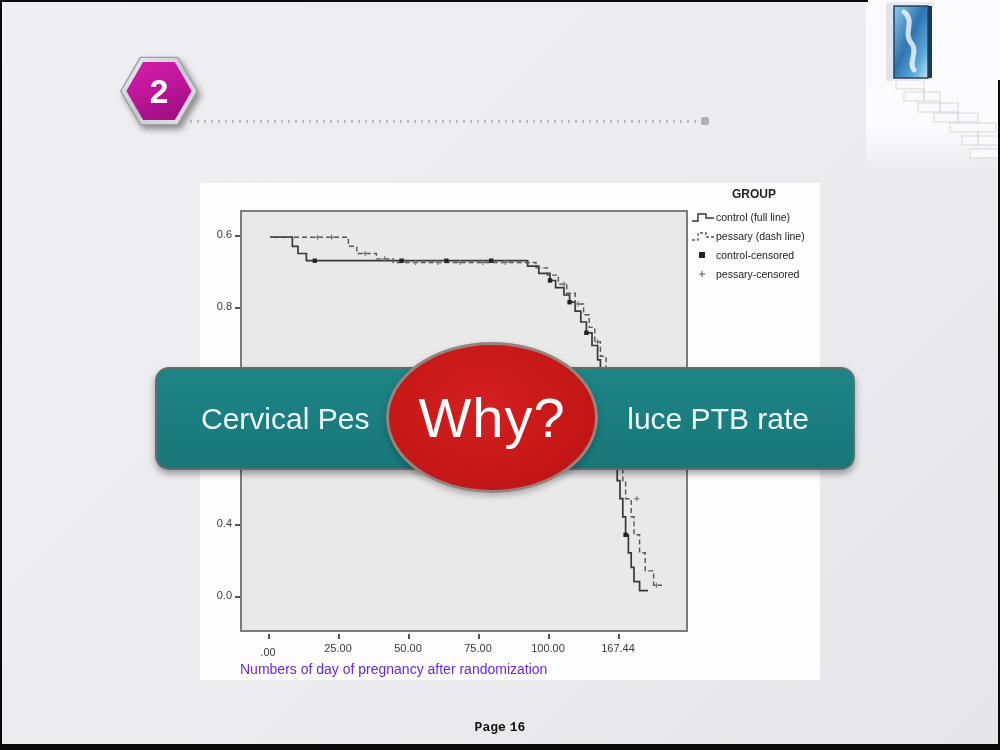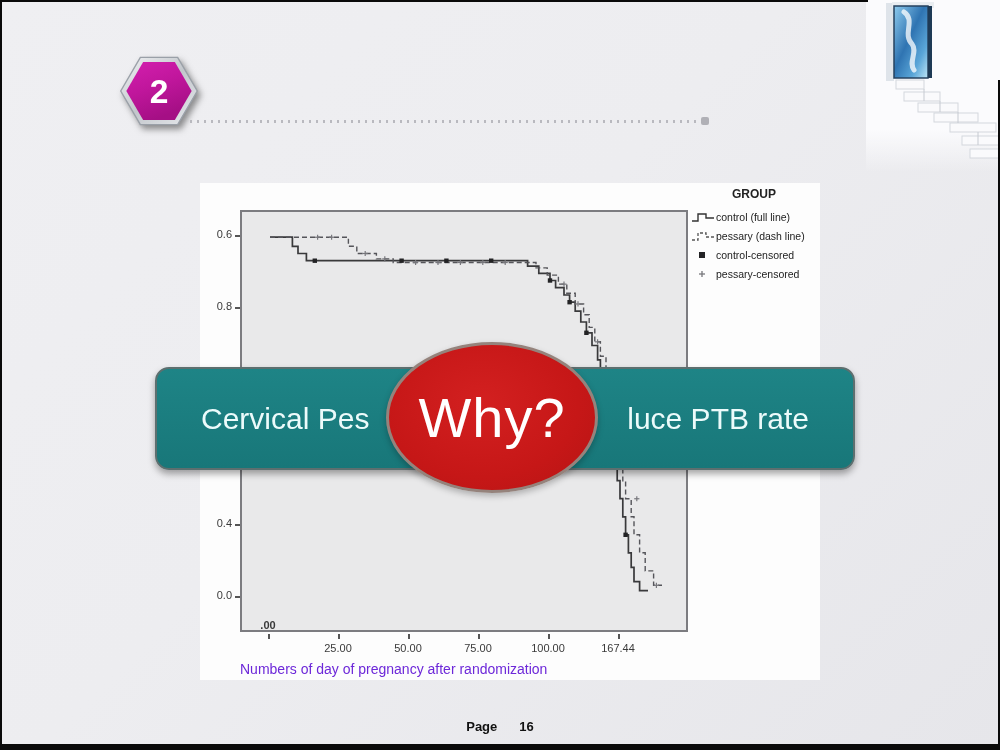--- a/index.html
+++ b/index.html
@@ -65,21 +65,21 @@
     background:radial-gradient(ellipse at 45% 40%, #d32020 0%, #c61717 60%, #b51414 100%);
     border:3px solid #95837c; border-radius:50%;
     display:flex; align-items:center; justify-content:center;
     box-shadow:0 3px 6px rgba(0,0,0,0.25);
   }
   .callout-text { font-size:56px; color:#ffffff; letter-spacing:1px; }
 
   
   .footer { position:absolute; left:0; top:719px; width:1000px; text-align:center;
     font-size:13px; font-weight:bold; color:#111; z-index:4; }
-  .footer span { margin:0 11px; }
+  .footer span { margin:0 2px;font-family:Liberation Mono, monospace; }
 
   svg { display:block; }
   path.curve-solid { fill:none; stroke:#39393b; stroke-width:1.7; }
   path.curve-dashed { fill:none; stroke:#55555a; stroke-width:1.4; stroke-dasharray:5 3; }
 </style>
 </head>
 <body>
 
 <div class="frame-edge" id="edge-top"></div>
 <div class="frame-edge" id="edge-left"></div>
@@ -232,21 +232,21 @@
       <span class="ytick-label" style="left: 0px; top: 117.385px;">0.8</span>
       <span class="ytick-mark" style="left: 35px; top: 124.385px;"></span>
       <span class="ytick-label" style="left: 0px; top: 189.521px;">0.6</span>
       <span class="ytick-mark" style="left: 35px; top: 196.521px;"></span>
       <span class="ytick-label" style="left: 0px; top: 261.658px;">0.4</span>
       <span class="ytick-mark" style="left: 35px; top: 268.658px;"></span>
       <span class="ytick-label" style="left: 0px; top: 333.795px;">0.4</span>
       <span class="ytick-mark" style="left: 35px; top: 340.795px;"></span>
       <span class="ytick-label" style="left: 0px; top: 405.932px;">0.0</span>
       <span class="ytick-mark" style="left: 35px; top: 412.932px;"></span>
-      <span class="xtick-label" style="left: 43px; top: 436px; font-weight: bold;">.00</span>
+      <span class="xtick-label" style="left: 43px; top: 463px;">.00</span>
       <span class="xtick-mark" style="left: 68px; top: 451px;"></span>
       <span class="xtick-label" style="left: 113px; top: 459px;">25.00</span>
       <span class="xtick-mark" style="left: 138px; top: 451px;"></span>
       <span class="xtick-label" style="left: 183px; top: 459px;">50.00</span>
       <span class="xtick-mark" style="left: 208px; top: 451px;"></span>
       <span class="xtick-label" style="left: 253px; top: 459px;">75.00</span>
       <span class="xtick-mark" style="left: 278px; top: 451px;"></span>
       <span class="xtick-label" style="left: 323px; top: 459px;">100.00</span>
       <span class="xtick-mark" style="left: 348px; top: 451px;"></span>
       <span class="xtick-label" style="left: 393px; top: 459px;">167.44</span>

